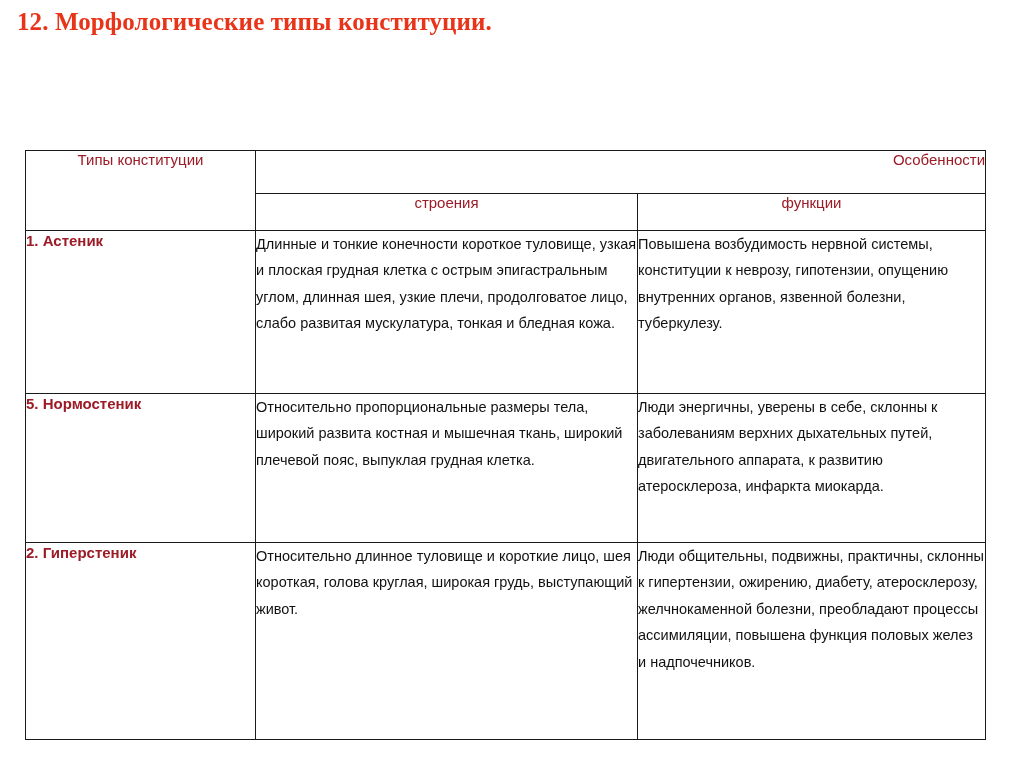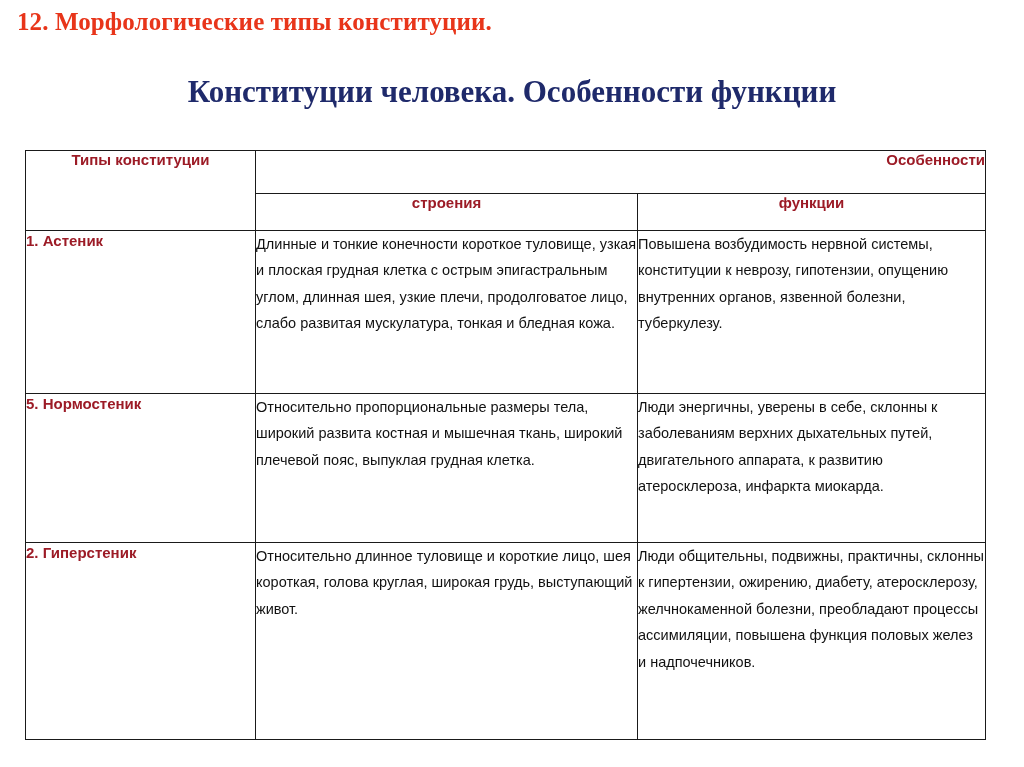--- a/index.html
+++ b/index.html
@@ -68,21 +68,21 @@
   }
 
   
   .col-type  { width: 230px; }
   .col-build { width: 382px; }
   .col-func  { width: 348px; }
 
   .hdr-cell {
     text-align: center;
     color: #9C1B26;
-    font-weight: bold;
+    font-weight: normal;
     font-size: 15px;
     vertical-align: middle;
   }
   .hdr-type   { height: 78px; }
   .hdr-feat   { height: 42px; text-align: right; }
   .hdr-sub    { height: 36px; }
 
   .type-cell {
     padding: 16px 0 0 18px;
     color: #9C1B26;
@@ -105,21 +105,20 @@
   .row-2 > td { height: 148px; }
   .row-3 > td { height: 196px; }
 </style>
 </head>
 <body>
 
 <div class="slide">
 
   <div class="slide-number-title">12. Морфологические типы конституции.</div>
 
-  <div class="main-title">Конституции человека. Особенности функции</div>
 
   <table class="const-table">
     <colgroup>
       <col class="col-type">
       <col class="col-build">
       <col class="col-func">
     </colgroup>
     <tbody>
       <tr>
         <td class="hdr-cell hdr-type" rowspan="2">Типы конституции</td>

